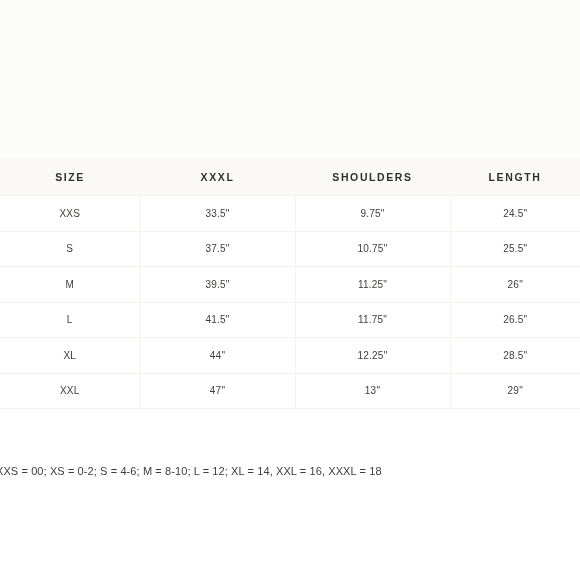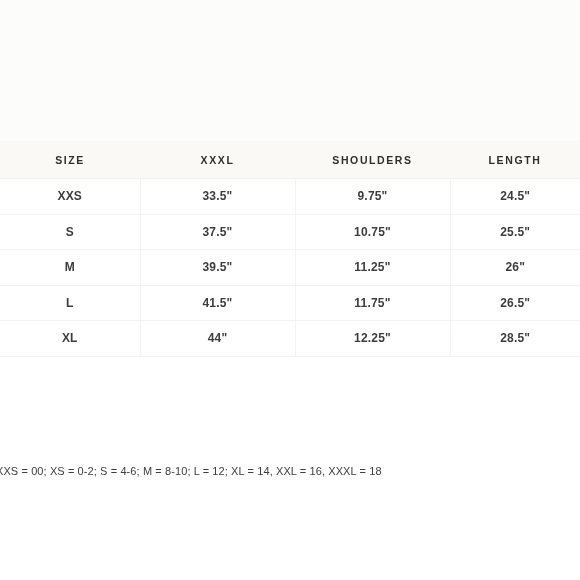--- a/index.html
+++ b/index.html
@@ -22,21 +22,21 @@
     top: 0;
     width: 580px;
     height: 153px;
     background: #fcfcfa;
   }
 
   
   .size-chart {
     position: absolute;
     left: 0;
-    top: 141px;
+    top: 158px;
     width: 580px;
     border-collapse: collapse;
     table-layout: fixed;
     background: #ffffff;
     padding-left: 44px;
   }
 
   .size-chart th,
   .size-chart td {
     text-align: center;
@@ -51,22 +51,22 @@
     font-size: 10.5px;
     font-weight: bold;
     letter-spacing: 1.6px;
     color: #2f2f2d;
     border-bottom: 1px solid #f2f1ed;
     border-right: none;
   }
 
   .size-chart tbody td {
     height: 32.5px;
-    font-size: 12px;
-    font-weight: bold;
+    font-size: 10px;
+    font-weight: normal;
     letter-spacing: 0.2px;
     color: #3d3d3b;
     border-right: 1px solid #f4f3ef;
   }
   .size-chart tbody td:last-child {
     border-right: none;
   }
   .size-chart tbody tr:last-child td {
     border-bottom: 1px solid #f2f1ed;
   }
@@ -151,20 +151,26 @@
       <td>41.5"</td>
       <td>11.75"</td>
       <td>26.5"</td>
     </tr>
     <tr>
       <td>XL</td>
       <td>44"</td>
       <td>12.25"</td>
       <td>28.5"</td>
     </tr>
+    <tr>
+      <td>XXL</td>
+      <td>47"</td>
+      <td>13"</td>
+      <td>29"</td>
+    </tr>
   </tbody>
 </table>
 
 <div class="footnotes">
   <div class="footnote-line">XXS = 00; XS = 0-2; S = 4-6; M = 8-10; L = 12; XL = 14, XXL = 16, XXXL = 18</div>
   <div class="footnote-line secondary">This is a general guide</div>
 </div>
 
 <div class="footnote-clip"></div>
 

